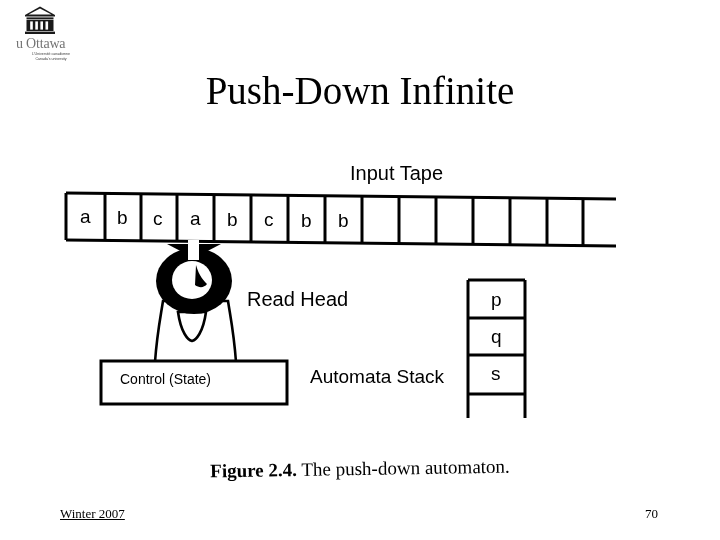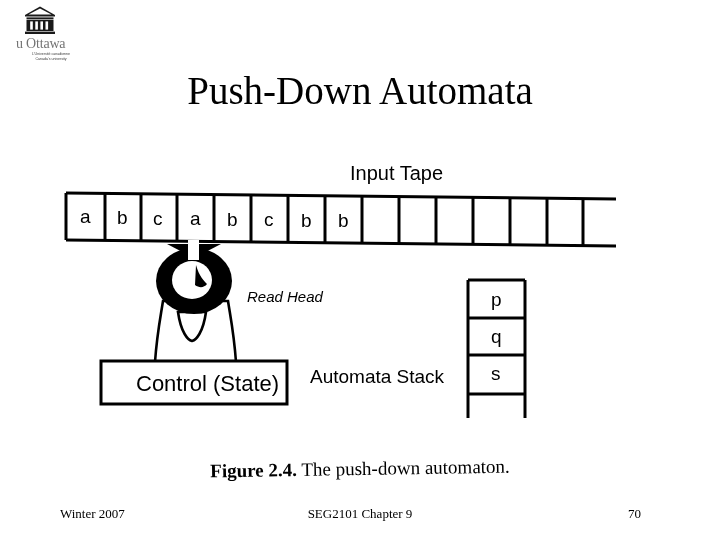--- a/index.html
+++ b/index.html
@@ -84,30 +84,29 @@
     font-family: "Liberation Sans", sans-serif;
     color: #000;
     white-space: nowrap;
   }
   #lbl-input-tape {
     left: 350px; top: 162px;
     font-size: 20px;
   }
   #lbl-read-head {
     left: 247px; top: 288px;
-    font-size: 15px;
-    font-style: italic;
+    font-size: 20px;
   }
   #lbl-infinite-stack {
     left: 310px; top: 366px;
     font-size: 19px;
   }
   #lbl-control {
-    left: 136px; top: 371px;
-    font-size: 22px;
+    left: 120px; top: 371px;
+    font-size: 14px;
   }
 
   .tape-cell-letter {
     position: absolute;
     font-family: "Liberation Sans", sans-serif;
     font-size: 19px;
     color: #000;
   }
   .stack-cell-letter {
     position: absolute;
@@ -136,23 +135,23 @@
   #footer {
     position: absolute;
     left: 0;
     top: 506px;
     width: 720px;
     height: 24px;
     font-family: "Liberation Serif", serif;
     font-size: 13px;
     color: #000;
   }
-  #footer .f-left  { position: absolute; left: 60px;  top: 0; }
+  #footer .f-left  { position: absolute; left: 60px;  top: 0; text-decoration: underline; }
   #footer .f-mid   { position: absolute; left: 0; top: 0; width: 720px; text-align: center; }
-  #footer .f-right { position: absolute; right: 79px; top: 0; }
+  #footer .f-right { position: absolute; right: 62px; top: 0; }
 </style>
 </head>
 <body>
 
 <div id="logo">
   <div class="mark">
     <svg width="36" height="32" viewBox="0 0 36 32" xmlns="http://www.w3.org/2000/svg">
       <rect x="1" y="1" width="34" height="30" fill="#ffffff" stroke="none"></rect>
 
       <path d="M3 11 L18 2.5 L33 11 L33 12.6 L3 12.6 Z" fill="#1a1a1a"></path>
@@ -169,21 +168,21 @@
       <rect x="3" y="27.6" width="30" height="2.4" fill="#1a1a1a"></rect>
     </svg>
   </div>
   <div class="wordmark">u Ottawa</div>
   <div class="tagline">
     <div>L'Université canadienne</div>
     <div>Canada's university</div>
   </div>
 </div>
 
-<div id="title">Push-Down Automata</div>
+<div id="title">Push-Down Infinite</div>
 
 <div id="figure">
   <svg width="720" height="540" viewBox="0 0 720 540" xmlns="http://www.w3.org/2000/svg">
     <g id="svg-tape" fill="none" stroke="#000000" stroke-width="3">
 
       <line x1="66" y1="193" x2="616" y2="199"></line>
       <line x1="66" y1="240" x2="616" y2="246"></line>
 
       <line x1="66" y1="193" x2="66" y2="240"></line>
       <line x1="105" y1="193" x2="105" y2="241"></line>
@@ -248,15 +247,14 @@
 <div class="fig-label" id="lbl-read-head">Read Head</div>
 <div class="fig-label" id="lbl-infinite-stack">Automata Stack</div>
 <div class="fig-label" id="lbl-control">Control (State)</div>
 
 <div id="caption">
   <span class="cap-bold">Figure 2.4.</span><span> The push-down automaton.</span>
 </div>
 
 <div id="footer">
   <div class="f-left">Winter 2007</div>
-  <div class="f-mid">SEG2101 Chapter 9</div>
   <div class="f-right">70</div>
 </div>
 
 </body></html>

